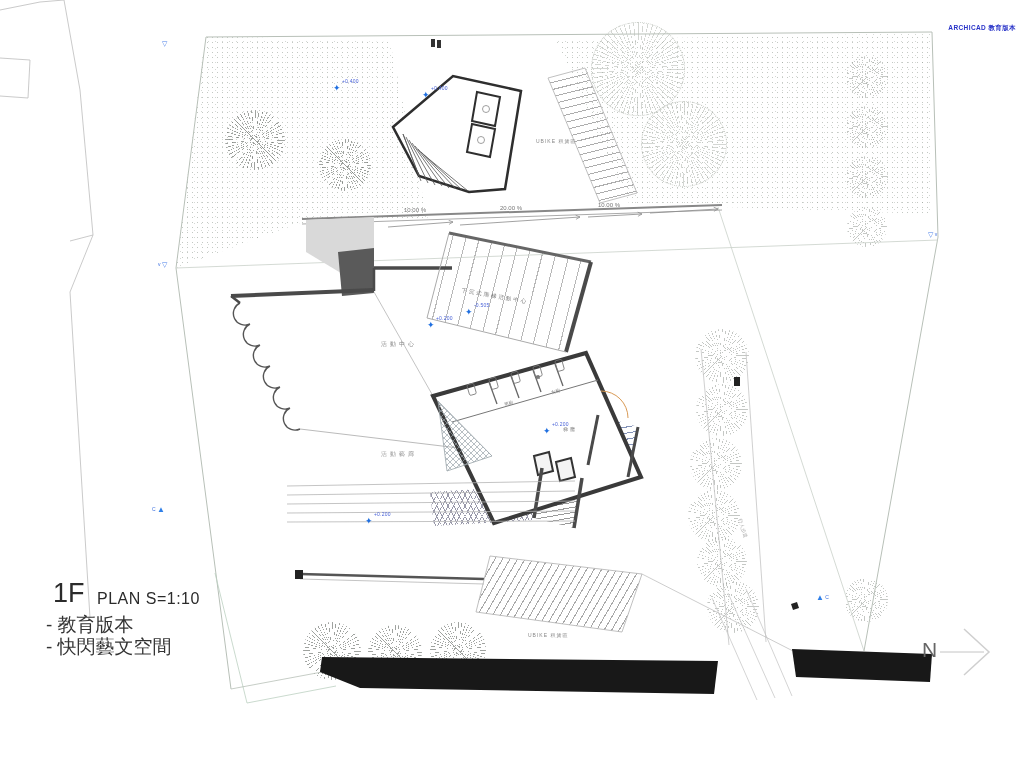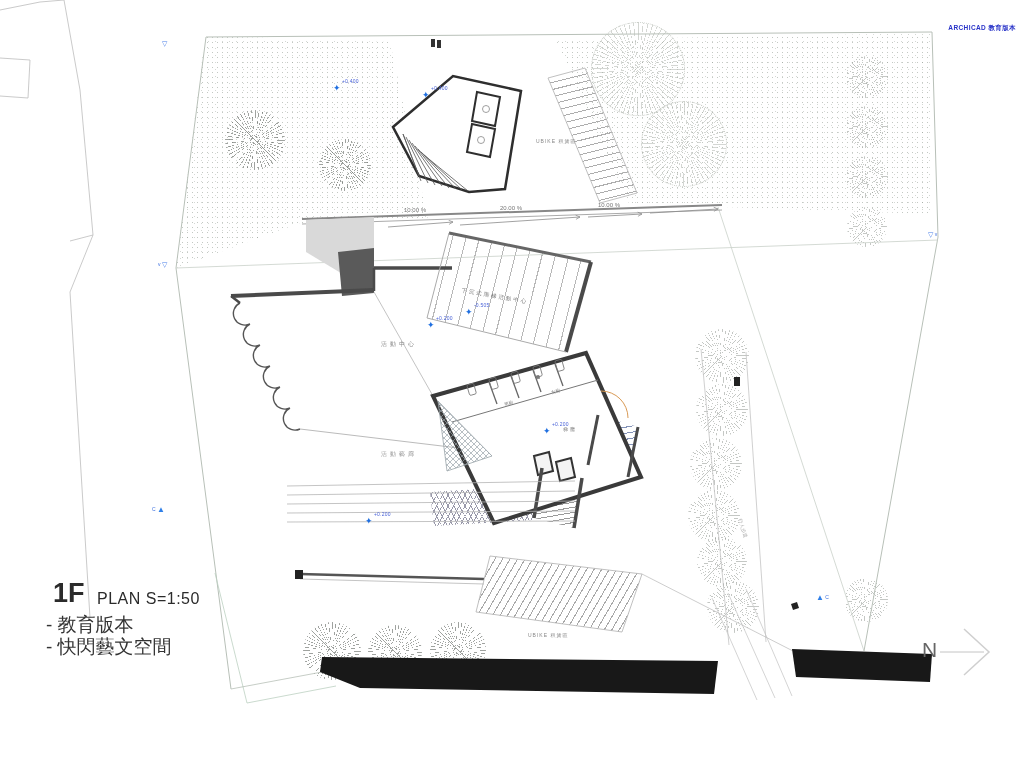--- a/index.html
+++ b/index.html
@@ -250,22 +250,22 @@
   </div>
   <div class="sec" style="left:928px;top:231px;">
     <span class="dat">▽</span>
     <span>v</span>
   </div>
   <div class="sec" style="left:162px;top:40px;">
     <span class="dat">▽</span>
   </div>
 
   <div class="abs" style="left:0;top:0;">
-    <div class="lbl" style="left:53px;top:580px;font-size:27px;font-weight:700;color:#2b2b2b;text-align:right;">1F</div>
-    <div class="lbl" style="left:97px;top:591px;font-size:16px;color:#2b2b2b;letter-spacing:.5px;">PLAN S=1:50</div>
+    <div class="lbl" style="left:53px;top:580px;font-size:27px;font-weight:400;color:#2b2b2b;text-align:right;">1F</div>
+    <div class="lbl" style="left:97px;top:591px;font-size:16px;color:#2b2b2b;letter-spacing:.5px;">PLAN S=1:10</div>
     <div class="lbl" style="left:46px;top:615px;font-size:19px;color:#333;">- 教育版本</div>
     <div class="lbl" style="left:46px;top:637px;font-size:19px;color:#333;">- 快閃藝文空間</div>
   </div>
 
   <div class="lbl" style="left:922px;top:639px;font-size:21px;color:#666;font-weight:300;">N</div>
 
   <div class="lbl" style="right:8px;left:auto;top:25px;font-size:6.5px;font-weight:bold;color:#2732c8;letter-spacing:.4px;position:absolute;">ARCHICAD 教育版本</div>
 
 </div>
 

